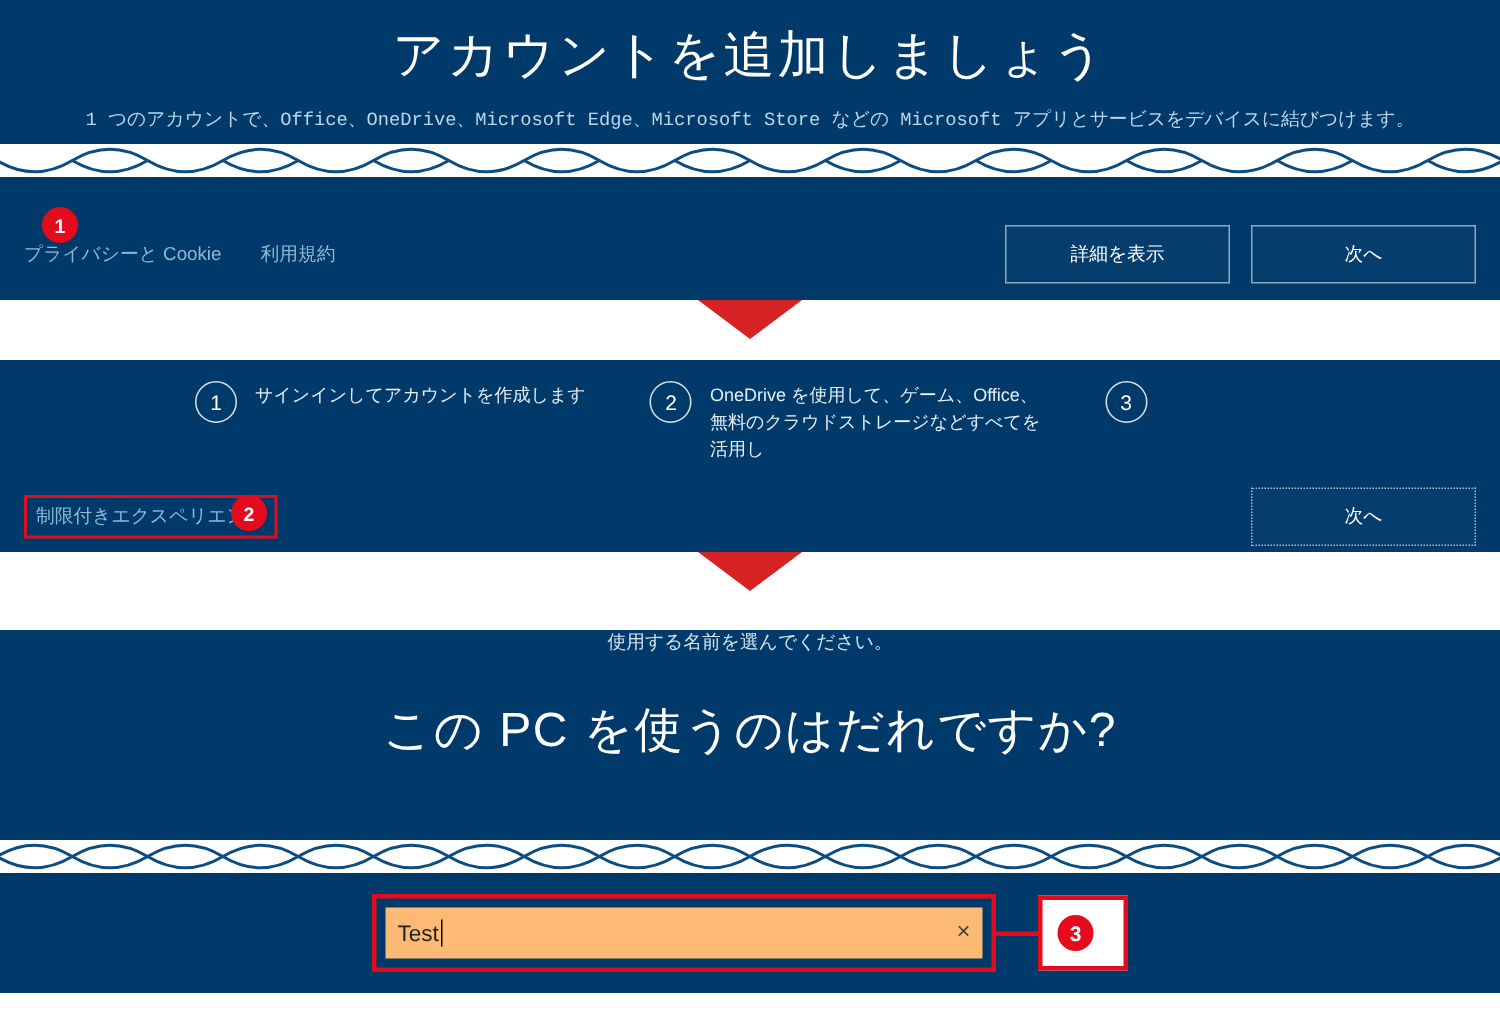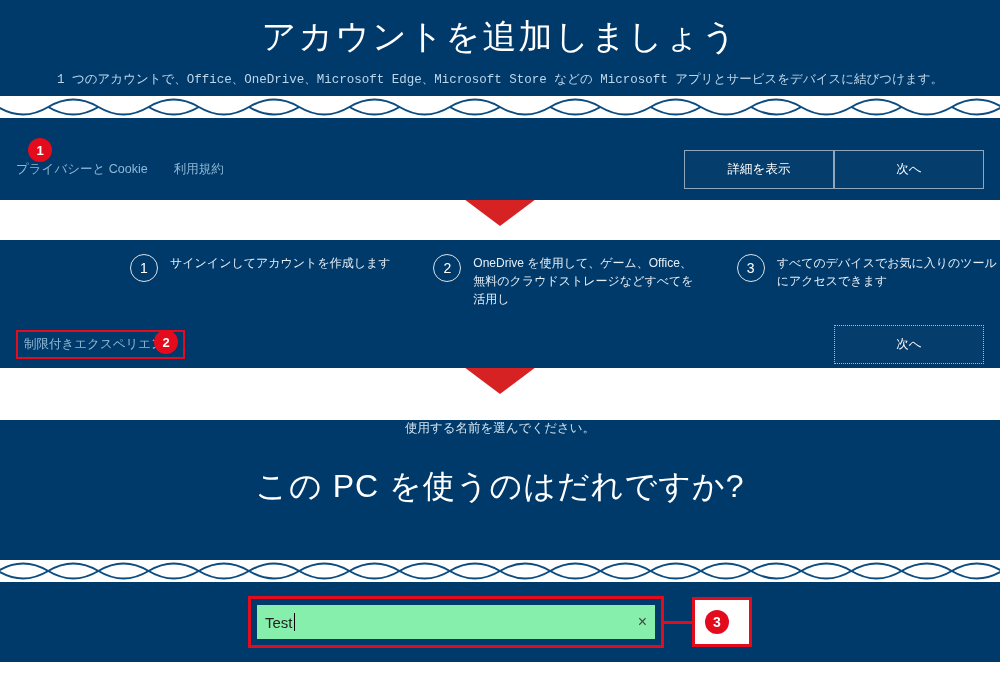--- a/index.html
+++ b/index.html
@@ -64,20 +64,21 @@
     padding: 10px 0;
     text-align: center;
     width: 150px;
     background: rgba(255,255,255,0.02);
     cursor: pointer;
   }
   .btn-dotted { border: 1px dotted rgba(255,255,255,0.65); }
   .p1-buttons {
     margin-left: auto;
     display: flex;
+    gap: 14px;
   }
   .red-box {
     border: 2px solid #e40b1c;
     padding: 4px 6px;
   }
   .callout {
     position: absolute;
     width: 24px; height: 24px;
     border-radius: 50%;
     background: #e40b1c;
@@ -158,21 +159,21 @@
     justify-content: center;
     gap: 0;
   }
   .input-redframe {
     border: 3px solid #e40b1c;
     padding: 6px;
     display: flex;
     align-items: center;
   }
   .input-box {
-    background: #86efac;
+    background: #fdba74;
     width: 398px;
     height: 34px;
     display: flex;
     align-items: center;
     padding: 0 8px;
     color: #222;
     font-size: 15px;
     position: relative;
   }
   .input-box .clear {
@@ -253,21 +254,20 @@
     <div class="benefit">
       <div class="num">1</div>
       <div class="benefit-text">サインインしてアカウントを作成します</div>
     </div>
     <div class="benefit">
       <div class="num">2</div>
       <div class="benefit-text">OneDrive を使用して、ゲーム、Office、無料のクラウドストレージなどすべてを活用し</div>
     </div>
     <div class="benefit">
       <div class="num">3</div>
-      <div class="benefit-text">すべてのデバイスでお気に入りのツールにアクセスできます</div>
     </div>
   </div>
 
   <div class="p2-footer">
     <span class="link red-box">制限付きエクスペリエンス</span>
     <div class="callout" id="co2">2</div>
     <div style="margin-left:auto">
       <div class="btn btn-dotted">次へ</div>
     </div>
   </div>

